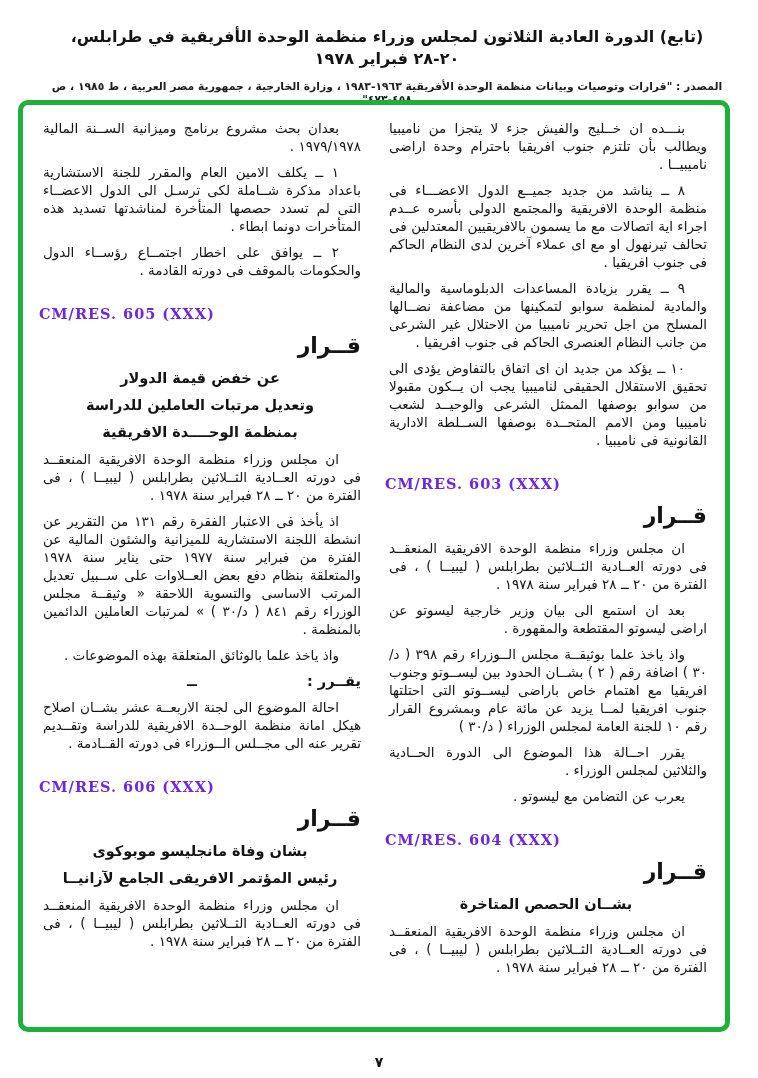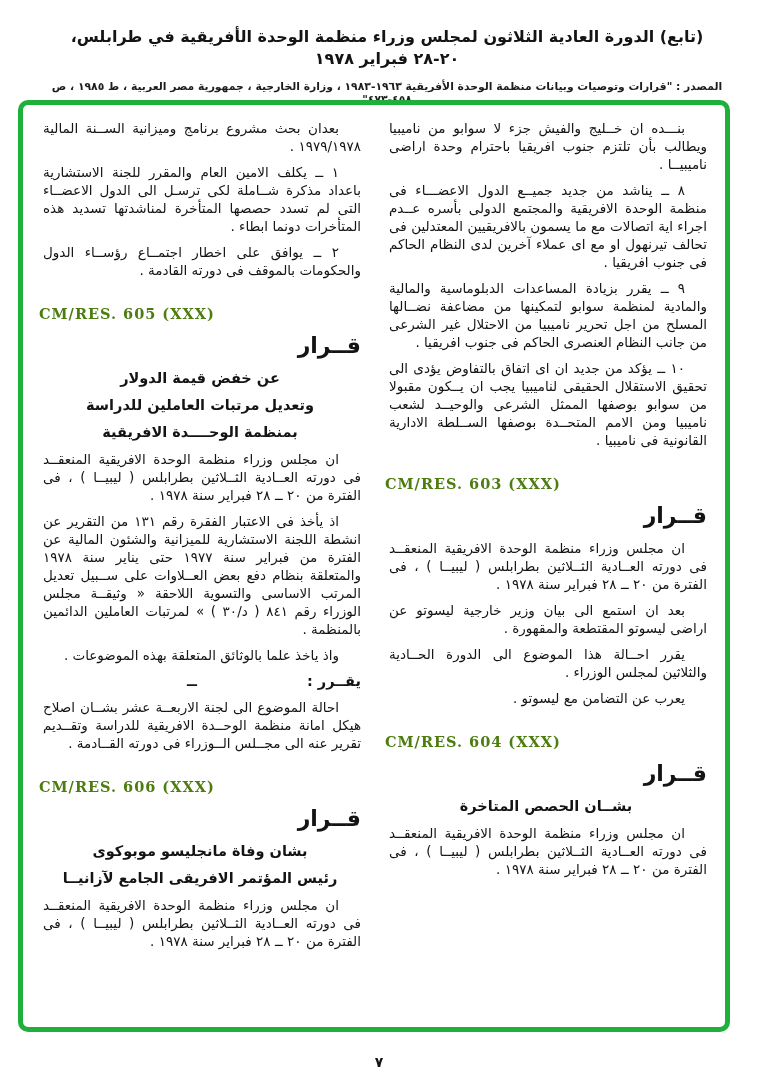--- a/index.html
+++ b/index.html
@@ -60,21 +60,21 @@
     text-indent:22px;
   }
   .res-code{
     direction:ltr;
     text-align:left;
     font-family:"DejaVu Serif","Liberation Serif",serif;
     font-size:14.5px;
     font-weight:bold;
     letter-spacing:1px;
     margin:26px 0 10px 0;
-    color:#4d7c0f;
+    color:#6d28d9;
   }
   .h-title{
     text-align:right;
     font-weight:bold;
     font-size:22px;
     margin:14px 0 14px 0;
   }
   .h-sub{
     text-align:center;
     font-weight:bold;
@@ -107,28 +107,29 @@
 <body>
 
 <header class="doc-header">
   <div class="doc-title">(تابع) الدورة العادية الثلاثون لمجلس وزراء منظمة الوحدة الأفريقية في طرابلس، ٢٠-٢٨ فبراير ١٩٧٨</div>
   <div class="doc-source">المصدر : "قرارات وتوصيات وبيانات منظمة الوحدة الأفريقية ١٩٦٣-١٩٨٣ ، وزارة الخارجية ، جمهورية مصر العربية ، ط ١٩٨٥ ، ص ٤٥٨-٤٧٣"</div>
 </header>
 
 <div class="frame" style="border-color: rgb(31, 176, 60);">
   <div class="frame-inner">
     <div class="col">
-        <p class="para">بنـــده ان خــليج والفيش جزء لا سوابو من ناميبيا ويطالب بأن تلتزم جنوب افريقيا باحترام وحدة اراضى ناميبيــا .</p>
+        <p class="para">بنـــده ان خــليج والفيش جزء لا يتجزا من ناميبيا ويطالب بأن تلتزم جنوب افريقيا باحترام وحدة اراضى ناميبيــا .</p>
         <p class="para">٨ ــ يناشد من جديد جميــع الدول الاعضـــاء فى منظمة الوحدة الافريقية والمجتمع الدولى بأسره عــدم اجراء اية اتصالات مع ما يسمون بالافريقيين المعتدلين فى تحالف تيرنهول او مع اى عملاء آخرين لدى النظام الحاكم فى جنوب افريقيا .</p>
         <p class="para">٩ ــ يقرر بزيادة المساعدات الدبلوماسية والمالية والمادية لمنظمة سوابو لتمكينها من مضاعفة نضــالها المسلح من اجل تحرير ناميبيا من الاحتلال غير الشرعى من جانب النظام العنصرى الحاكم فى جنوب افريقيا .</p>
         <p class="para">١٠ ــ يؤكد من جديد ان اى اتفاق بالتفاوض يؤدى الى تحقيق الاستقلال الحقيقى لناميبيا يجب ان يــكون مقبولا من سوابو بوصفها الممثل الشرعى والوحيــد لشعب ناميبيا ومن الامم المتحــدة بوصفها الســلطة الادارية القانونية فى ناميبيا .</p>
         <div class="res-code">CM/RES. 603 (XXX)</div>
         <div class="h-title">قــرار</div>
         <p class="para">ان مجلس وزراء منظمة الوحدة الافريقية المنعقــد فى دورته العــادية الثــلاثين بطرابلس ( ليبيــا ) ، فى الفترة من ٢٠ ــ ٢٨ فبراير سنة ١٩٧٨ .</p>
         <p class="para">بعد ان استمع الى بيان وزير خارجية ليسوتو عن اراضى ليسوتو المقتطعة والمقهورة .</p>
+        <p class="para">واذ ياخذ علما بوثيقــة مجلس الــوزراء رقم ٣٩٨ ( د/٣٠ ) اضافة رقم ( ٢ ) بشــان الحدود بين ليســوتو وجنوب افريقيا مع اهتمام خاص باراضى ليســوتو التى احتلتها جنوب افريقيا لمــا يزيد عن مائة عام وبمشروع القرار رقم ١٠ للجنة العامة لمجلس الوزراء ( د/٣٠ )</p>
         <p class="para">يقرر احــالة هذا الموضوع الى الدورة الحــادية والثلاثين لمجلس الوزراء .</p>
         <p class="para">يعرب عن التضامن مع ليسوتو .</p>
         <div class="res-code">CM/RES. 604 (XXX)</div>
         <div class="h-title">قــرار</div>
         <div class="h-sub">بشــان الحصص المتاخرة</div>
         <p class="para">ان مجلس وزراء منظمة الوحدة الافريقية المنعقــد فى دورته العــادية الثــلاثين بطرابلس ( ليبيــا ) ، فى الفترة من ٢٠ ــ ٢٨ فبراير سنة ١٩٧٨ .</p>
       </div>
     <div class="col">
         <p class="para">بعدان بحث مشروع برنامج وميزانية الســنة المالية ١٩٧٩/١٩٧٨ .</p>
         <p class="para">١ ــ يكلف الامين العام والمقرر للجنة الاستشارية باعداد مذكرة شــاملة لكى ترسـل الى الدول الاعضــاء التى لم تسدد حصصها المتأخرة لمناشدتها تسديد هذه المتأخرات دونما ابطاء .</p>

